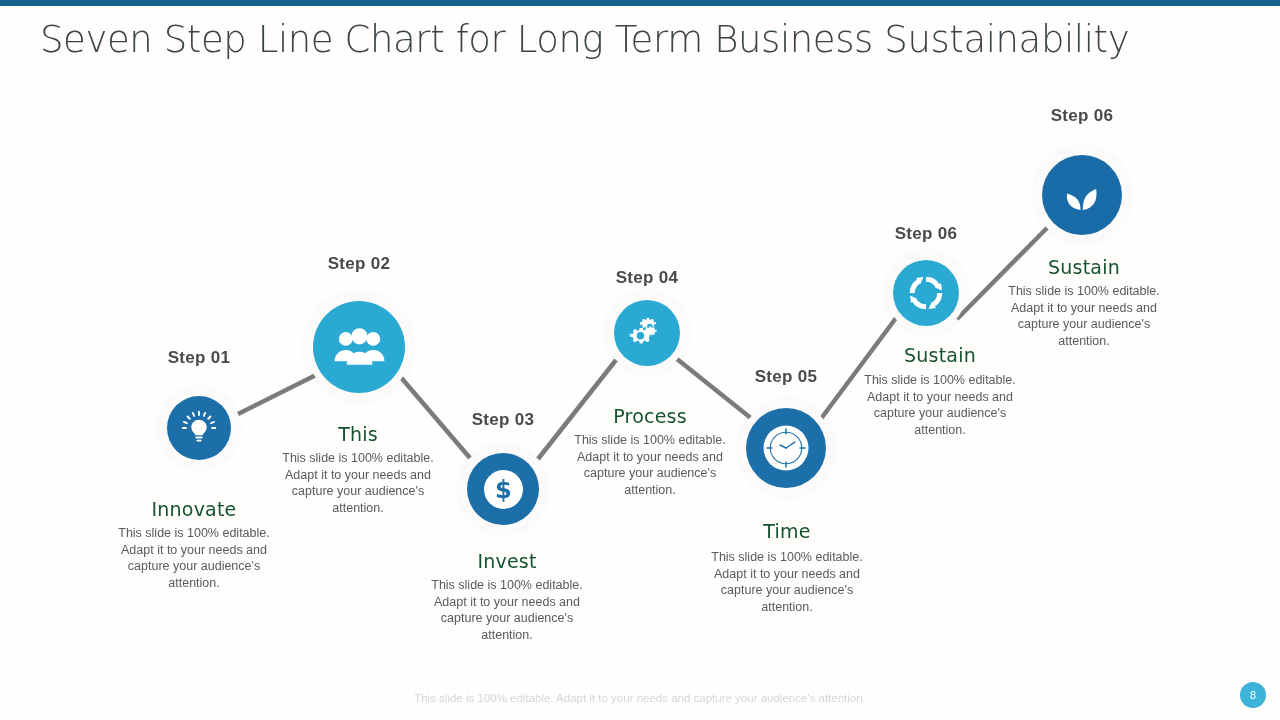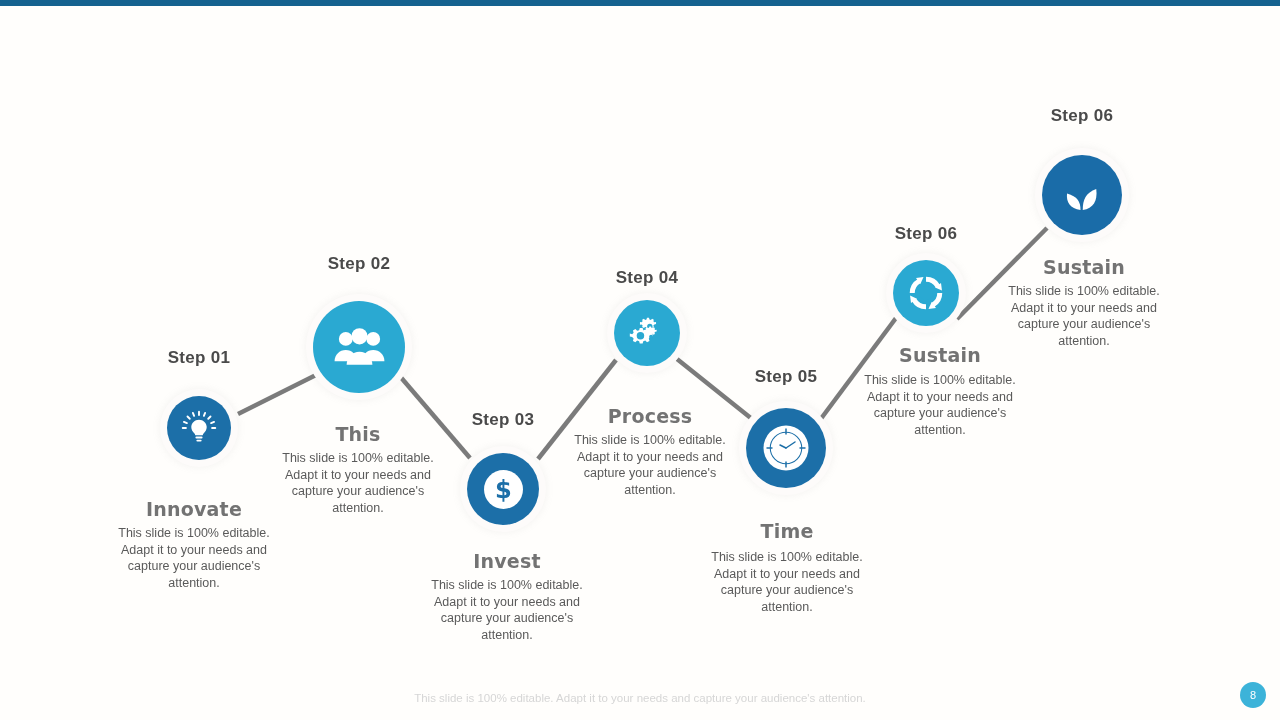--- a/index.html
+++ b/index.html
@@ -82,22 +82,22 @@
     display: flex;
     align-items: center;
     justify-content: center;
     width: 100%;
     height: 100%;
   }
   .node-title {
     position: absolute;
     font-family: "DejaVu Sans", sans-serif;
     font-size: 19px;
-    font-weight: bold;
-    color: #737373;
+    font-weight: normal;
+    color: #14532d;
     white-space: nowrap;
     text-align: right;
     transform: translateX(-50%);
     letter-spacing: 0.2px;
   }
   .node-desc {
     position: absolute;
     font-size: 12.5px;
     line-height: 1.33;
     color: #5a5a5a;
@@ -129,20 +129,21 @@
     justify-content: center;
   }
 </style>
 </head>
 <body>
 
 <div id="slide">
 
   <div class="top-bar"></div>
 
+  <div class="slide-title">Seven Step Line Chart for Long Term Business Sustainability</div>
 
   <svg id="connectors" viewBox="0 0 1280 720" xmlns="http://www.w3.org/2000/svg">
       <line x1="238" y1="414" x2="320" y2="373" stroke="#7b7b7b" stroke-width="4.5" stroke-linecap="butt"></line>
       <line x1="398" y1="374" x2="470" y2="458" stroke="#7b7b7b" stroke-width="4.5" stroke-linecap="butt"></line>
       <line x1="538" y1="459" x2="616" y2="360" stroke="#7b7b7b" stroke-width="4.5" stroke-linecap="butt"></line>
       <line x1="677" y1="359" x2="752" y2="419" stroke="#7b7b7b" stroke-width="4.5" stroke-linecap="butt"></line>
       <line x1="820" y1="420" x2="896" y2="318" stroke="#7b7b7b" stroke-width="4.5" stroke-linecap="butt"></line>
       <line x1="957" y1="319" x2="1047" y2="228" stroke="#7b7b7b" stroke-width="4.5" stroke-linecap="butt"></line>
     </svg>
 

